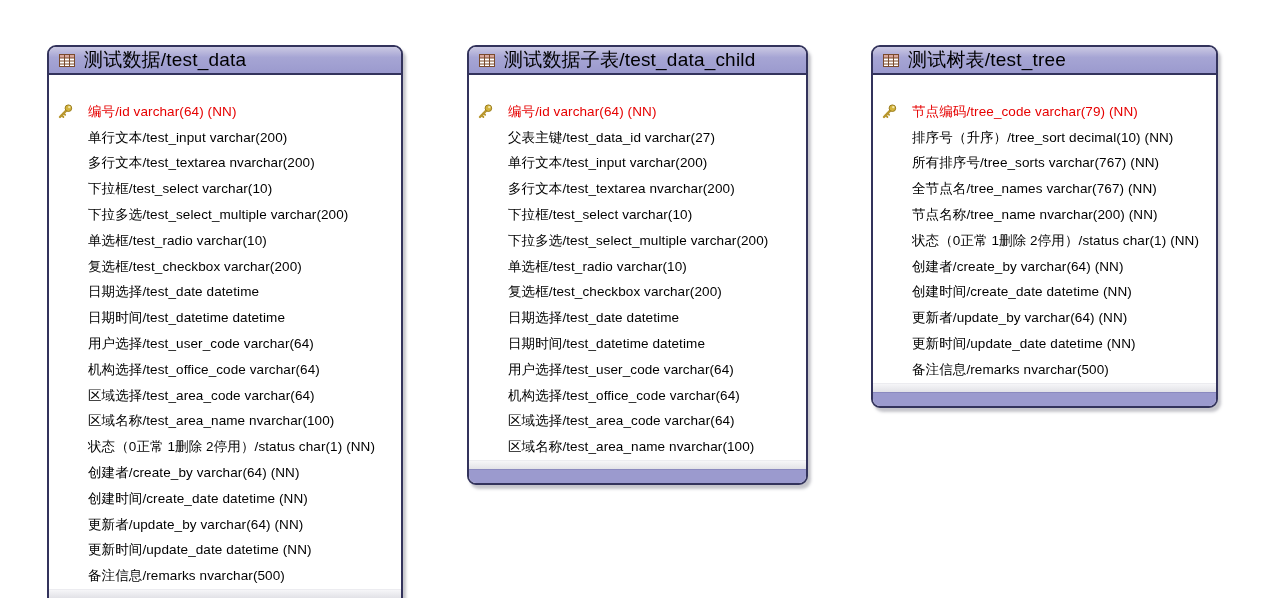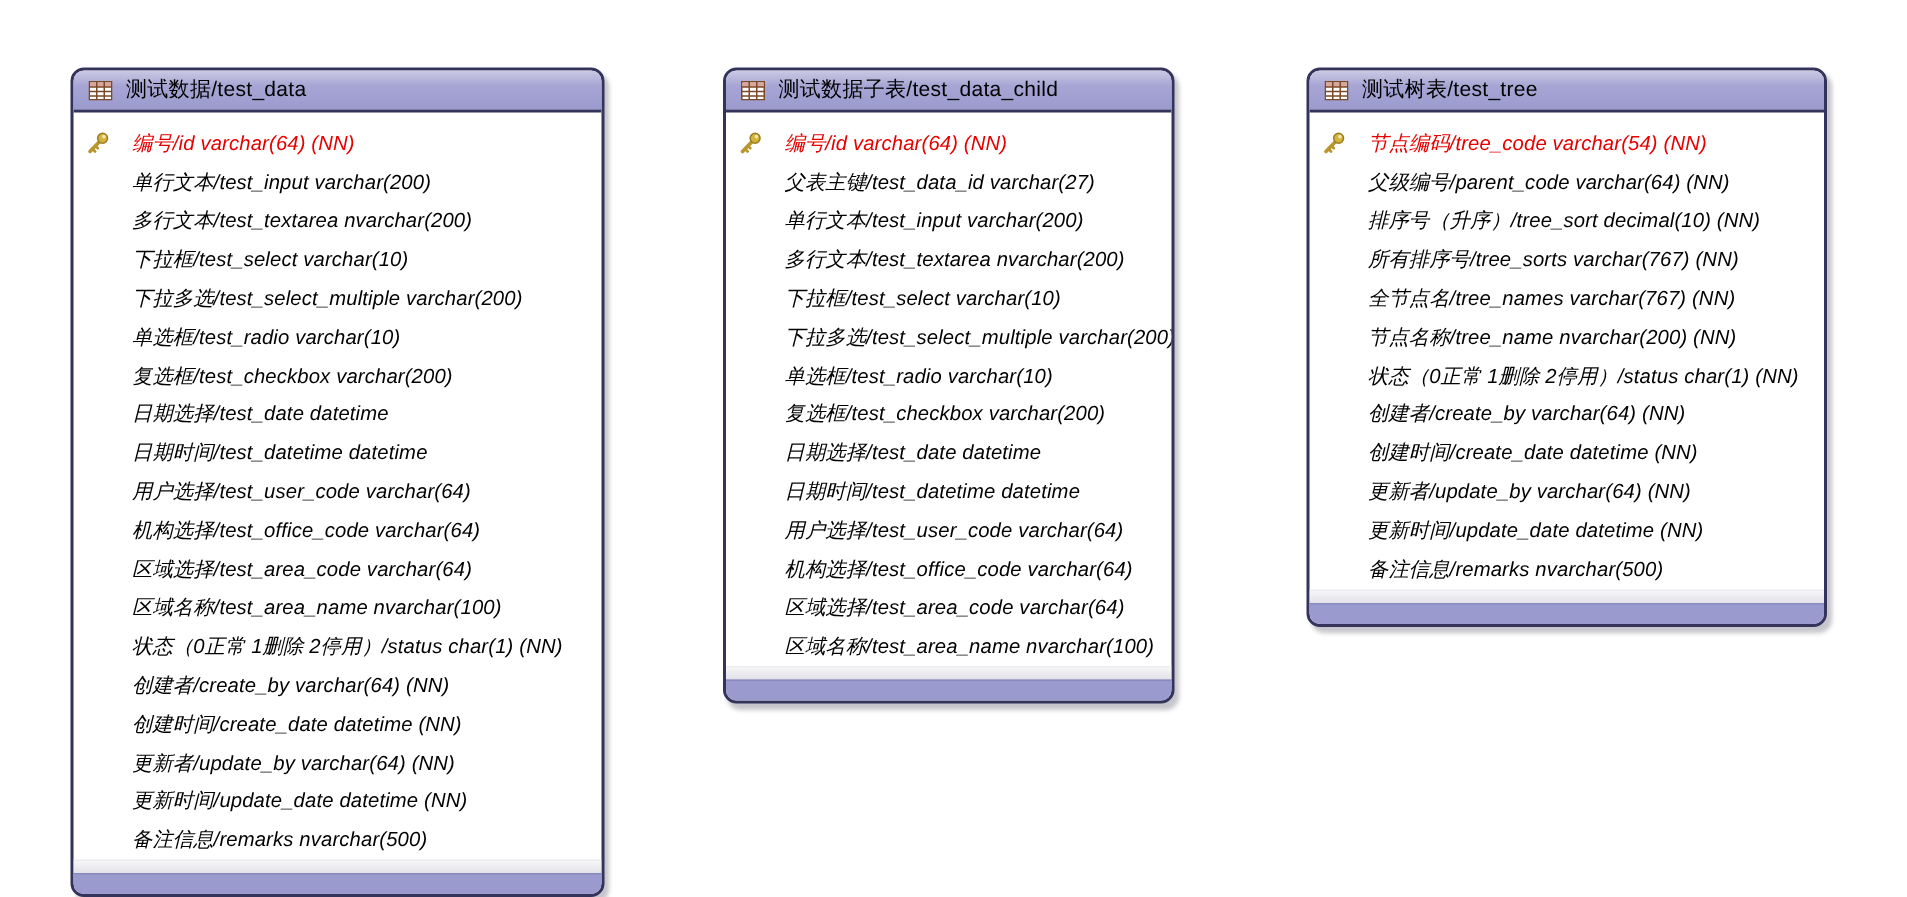--- a/index.html
+++ b/index.html
@@ -13,40 +13,40 @@
   .table-card {
     position: absolute;
     box-sizing: border-box;
     background: #ffffff;
     border: 2px solid #33335c;
     border-radius: 9px;
     box-shadow: 3px 4px 3px rgba(90, 90, 105, 0.35);
     overflow: hidden;
   }
   .card-1 { left: 47px;  top: 45px; width: 356px; }
-  .card-2 { left: 482px; top: 45px; width: 301px; }
+  .card-2 { left: 467px; top: 45px; width: 341px; }
   .card-3 { left: 871px; top: 45px; width: 347px; }
 
   .card-header {
     height: 28px;
     box-sizing: border-box;
     display: flex;
     align-items: center;
     gap: 9px;
     padding: 0 10px;
     background: linear-gradient(to bottom, #cbc9e3 0%, #a6a5d4 40%, #9b9ace 100%);
     border-bottom: 2px solid #33335c;
-    font-size: 14px;
+    font-size: 19px;
     color: #000000;
     white-space: nowrap;
   }
   .table-icon { display: flex; align-items: center; }
   .card-title { letter-spacing: 0.2px; }
 
-  .card-body { padding-top: 8px; font-style: italic; }
+  .card-body { padding-top: 24px; }
 
   .field-row {
     height: 25.8px;
     display: flex;
     align-items: center;
     font-size: 13.5px;
     color: #000000;
     white-space: nowrap;
   }
   .key-cell {
@@ -283,25 +283,21 @@
       <div class="field-row pk">
         <span class="key-cell">
           <svg width="17" height="17" viewBox="0 0 17 17">
             <path d="M3 14 L9.6 7.2" stroke="#b8962e" stroke-width="2.4" stroke-linecap="round"></path>
             <path d="M4.6 12.2 L6.4 14" stroke="#b8962e" stroke-width="1.8" stroke-linecap="round"></path>
             <path d="M6.6 10.2 L8.2 11.8" stroke="#b8962e" stroke-width="1.8" stroke-linecap="round"></path>
             <circle cx="11.4" cy="5.2" r="3.3" fill="#d4b43c" stroke="#9a7d20" stroke-width="1"></circle>
             <circle cx="12.3" cy="4.1" r="1.2" fill="#f4e8ae"></circle>
           </svg>
         </span>
-        <span class="field-text">节点编码/tree_code varchar(54) (NN)</span>
-      </div>
-      <div class="field-row">
-        <span class="key-cell"></span>
-        <span class="field-text">父级编号/parent_code varchar(64) (NN)</span>
+        <span class="field-text">节点编码/tree_code varchar(79) (NN)</span>
       </div>
       <div class="field-row">
         <span class="key-cell"></span>
         <span class="field-text">排序号（升序）/tree_sort decimal(10) (NN)</span>
       </div>
       <div class="field-row">
         <span class="key-cell"></span>
         <span class="field-text">所有排序号/tree_sorts varchar(767) (NN)</span>
       </div>
       <div class="field-row">

